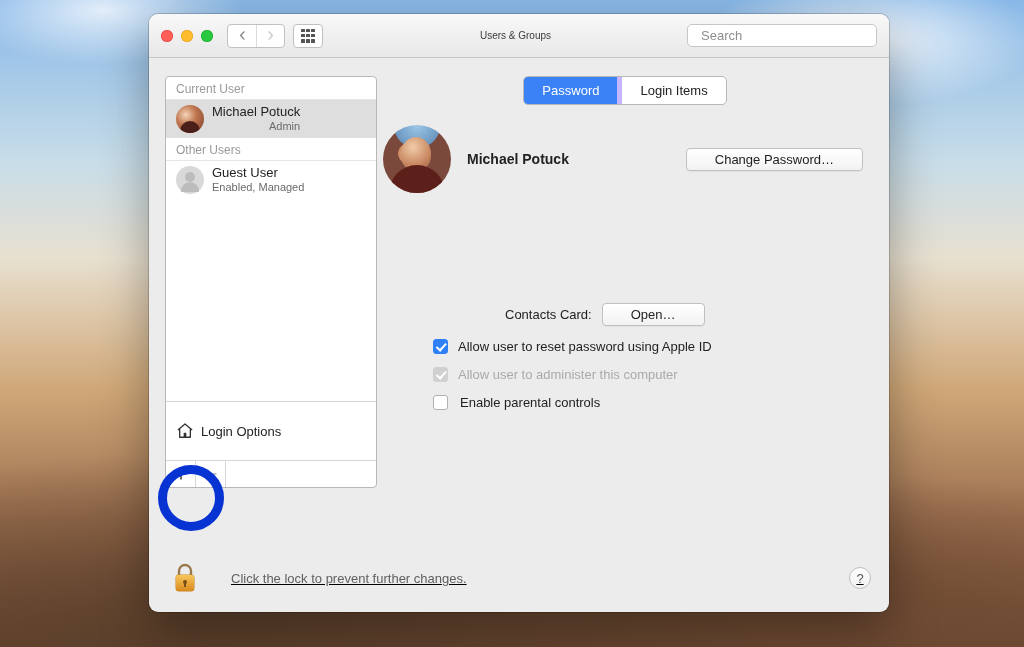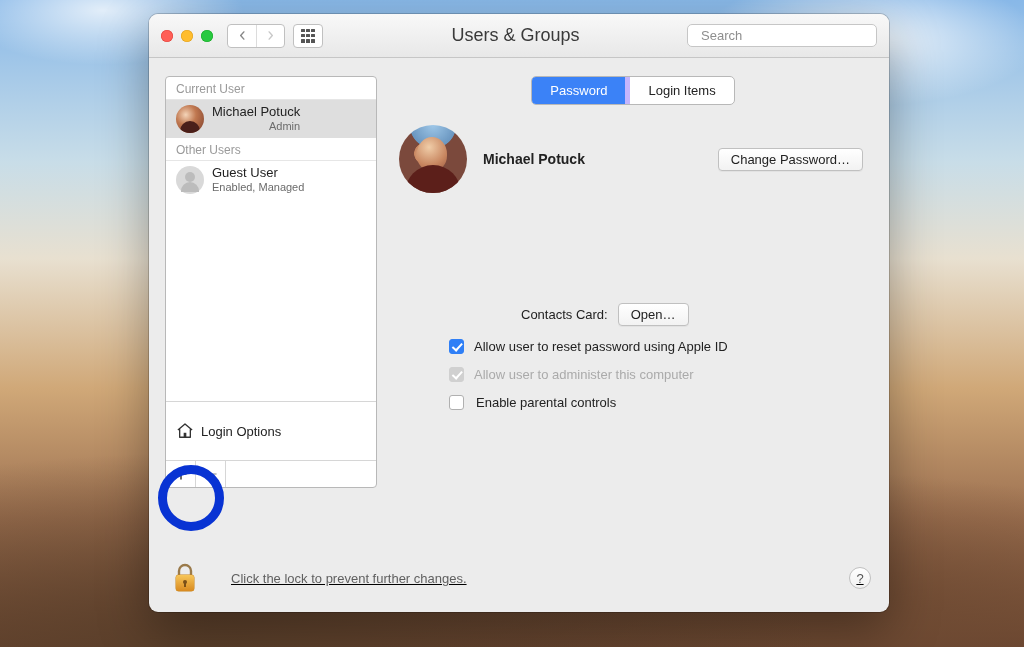--- a/index.html
+++ b/index.html
@@ -77,36 +77,36 @@
       width: 30px; height: 24px; border: 1px solid #c0c0c0; border-radius: 4px;
       background: #fff; display: flex; align-items:center; justify-content:center;
     }
     .grid-icon {
       width: 14px; height: 14px; display:grid; grid-template-columns: repeat(3,1fr);
       grid-template-rows: repeat(3,1fr); gap: 1.5px;
     }
     .grid-icon span { background: #555; border-radius: 0.5px; }
     .title {
       position: absolute; left: 0; right: 7px; text-align: center;
-      font-size: 18px; color: #3a3a3a; font-weight: 500; pointer-events: none;
+      font-size: 10px; color: #3a3a3a; font-weight: 500; pointer-events: none;
     }
     .search {
       margin-left: auto; display:flex; align-items:center;
       background: #fff; border: 1px solid #c6c6c6; border-radius: 5px;
       padding: 3px 8px; width: 190px; height: 23px;
     }
     .search svg { width: 13px; height: 13px; color: #8e8e8e; margin-right: 5px; }
     .search input {
       border: none; outline: none; font-size: 13px; flex: 1; background: transparent;
       color: #333;
     }
     .search input::placeholder { color: #8e8e8e; }
 
     .content {
-      flex: 1; display: flex; padding: 18px 16px 10px 16px; gap: 16px;
+      flex: 1; display: flex; padding: 18px 16px 10px 16px; 
       position: relative;
     }
 
     .sidebar {
       width: 212px; height: 412px;
       border: 1px solid #b8b8b8; border-radius: 4px;
       background: #fff; display:flex; flex-direction:column;
       overflow: hidden;
     }
     .section-label {
@@ -193,21 +193,21 @@
       background: radial-gradient(circle at 40% 30%, #f0cda8 0%, #c88660 60%, #9a5a42 100%);
       border-radius: 50% 50% 45% 45%;
     }
     .avatar-lg::after {
       content:""; position:absolute; left: 6px; bottom: -6px; width: 56px; height: 34px;
       background: #5c1f1a; border-radius: 28px 28px 0 0;
     }
     .profile-name { font-size: 14px; font-weight: 700; color: #222; }
     .btn {
       background: linear-gradient(#ffffff, #f2f2f2); border: 1px solid #c0c0c0;
-      border-radius: 4px; padding: 3px 12px; font-size: 13px; color: #222;
+      border-radius: 4px; padding: 3px 28px; font-size: 13px; color: #222;
       cursor: pointer; box-shadow: 0 1px 0 rgba(0,0,0,0.04);
       white-space: nowrap;
     }
     .profile-row .btn { margin-left: auto; }
 
     .form-area {
       margin-top: 110px; padding: 0 10px 0 56px;
       display:flex; flex-direction:column; gap: 13px;
     }
     .row-inline {

